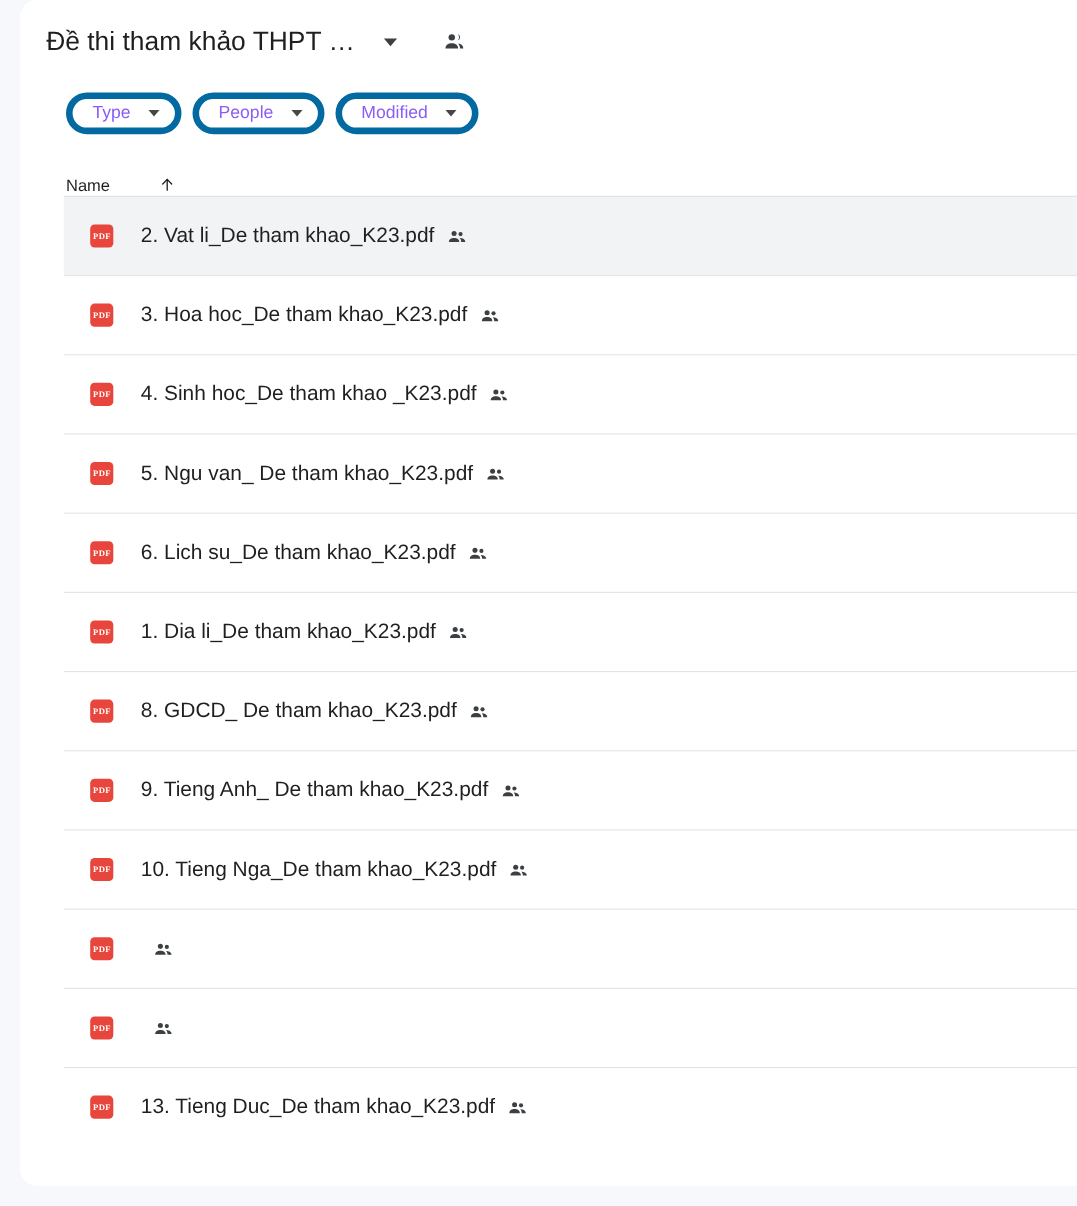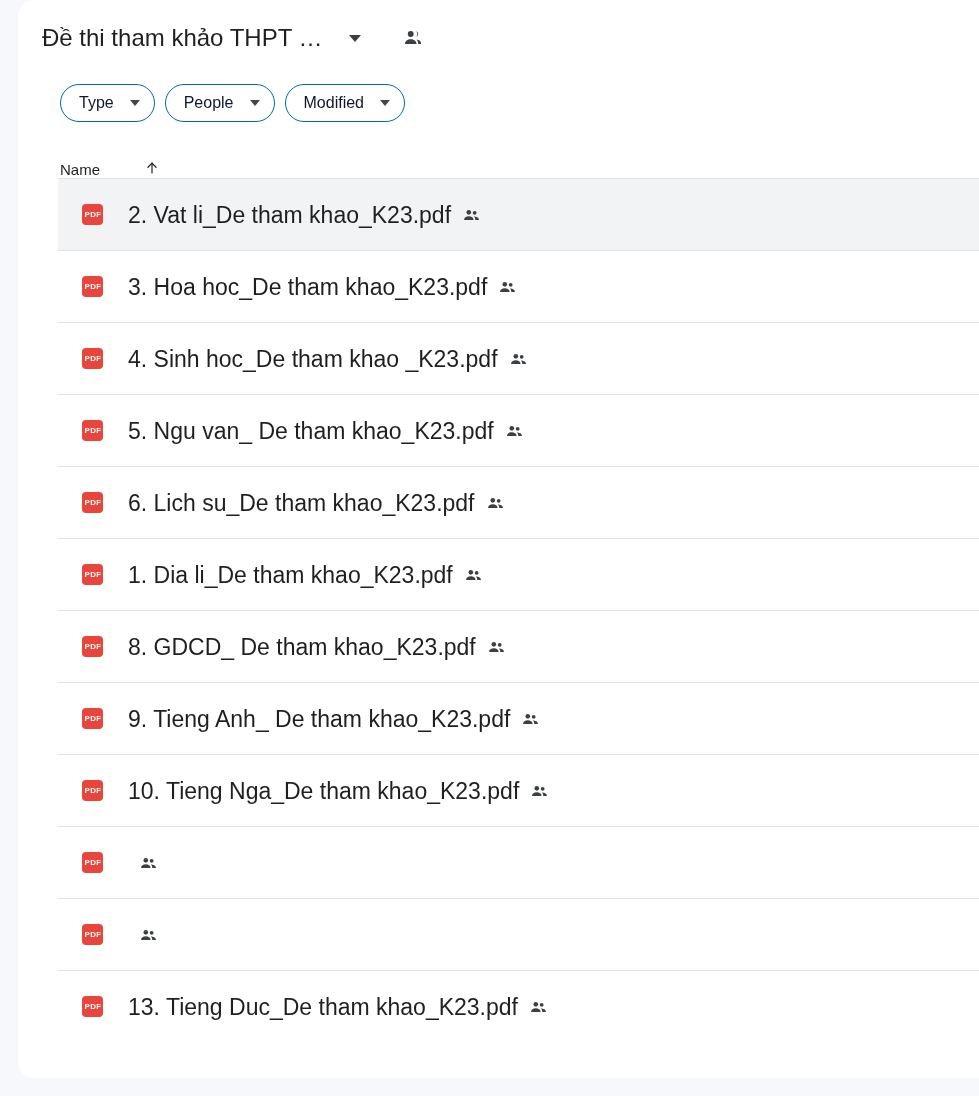--- a/index.html
+++ b/index.html
@@ -83,24 +83,24 @@
     align-items: center;
     gap: 10px;
     padding: 0 0 0 42px;
     height: 54px;
   }
   .chip {
     display: inline-flex;
     align-items: center;
     height: 38px;
     padding: 0 14px 0 18px;
-    border: 1px solid #0369a1;
+    border: 6px solid #0369a1;
     border-radius: 19px;
     background: #ffffff;
-    color: #0f172a;
+    color: #8b5cf6;
     font-size: 16px;
     cursor: pointer;
     box-sizing: border-box;
     white-space: nowrap;
   }
   .chip-label { line-height: 1; }
   .chip .tri {
     margin-left: 16px;
     width: 0; height: 0;
     border-left: 5px solid transparent;
@@ -158,30 +158,30 @@
     height: 21px;
     border-radius: 4px;
     background: #e8453c;
     display: flex;
     align-items: center;
     justify-content: center;
     margin-right: 25px;
   }
   .pdf-icon span {
     color: #ffffff;
-    font-family: Liberation Sans, sans-serif;
+    font-family: Liberation Serif, serif;
     font-size: 7.5px;
     font-weight: 700;
     letter-spacing: 0.3px;
     line-height: 1;
     transform: scaleX(1.05);
   }
 
   .file-name {
-    font-size: 23px;
+    font-size: 19px;
     color: #1f1f1f;
     line-height: 22px;
     white-space: nowrap;
   }
   .people-icon {
     margin-left: 11px;
     width: 19px;
     height: 19px;
     display: inline-flex;
     align-items: center;

